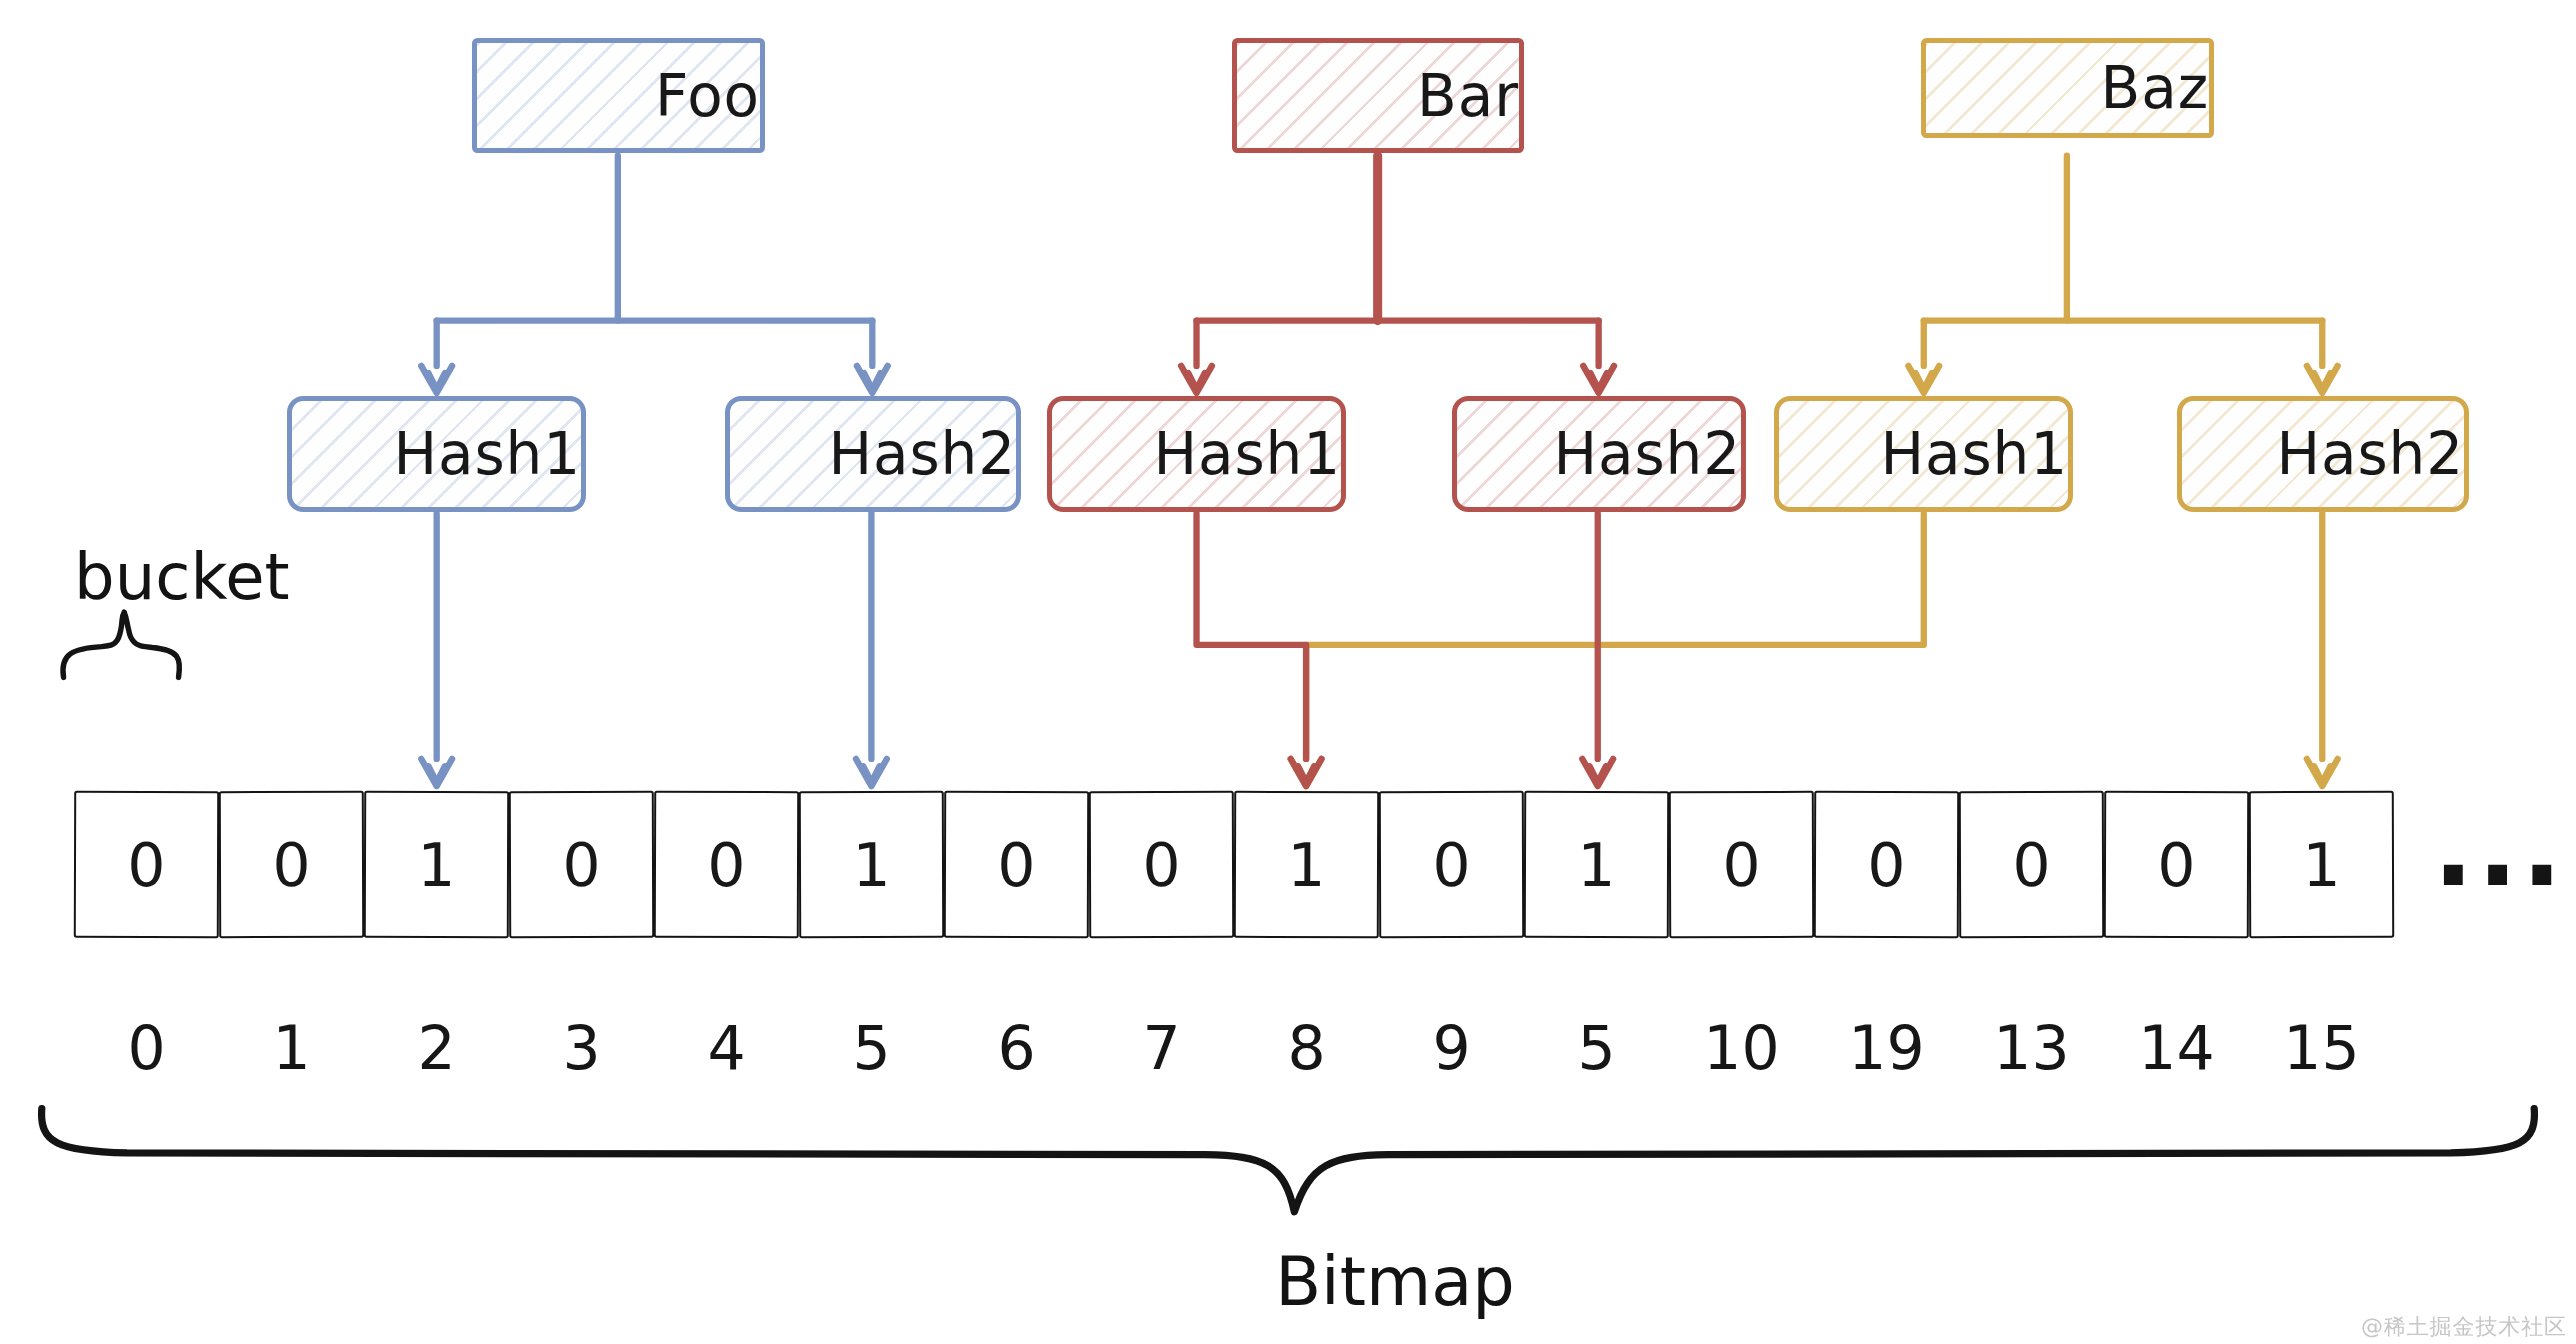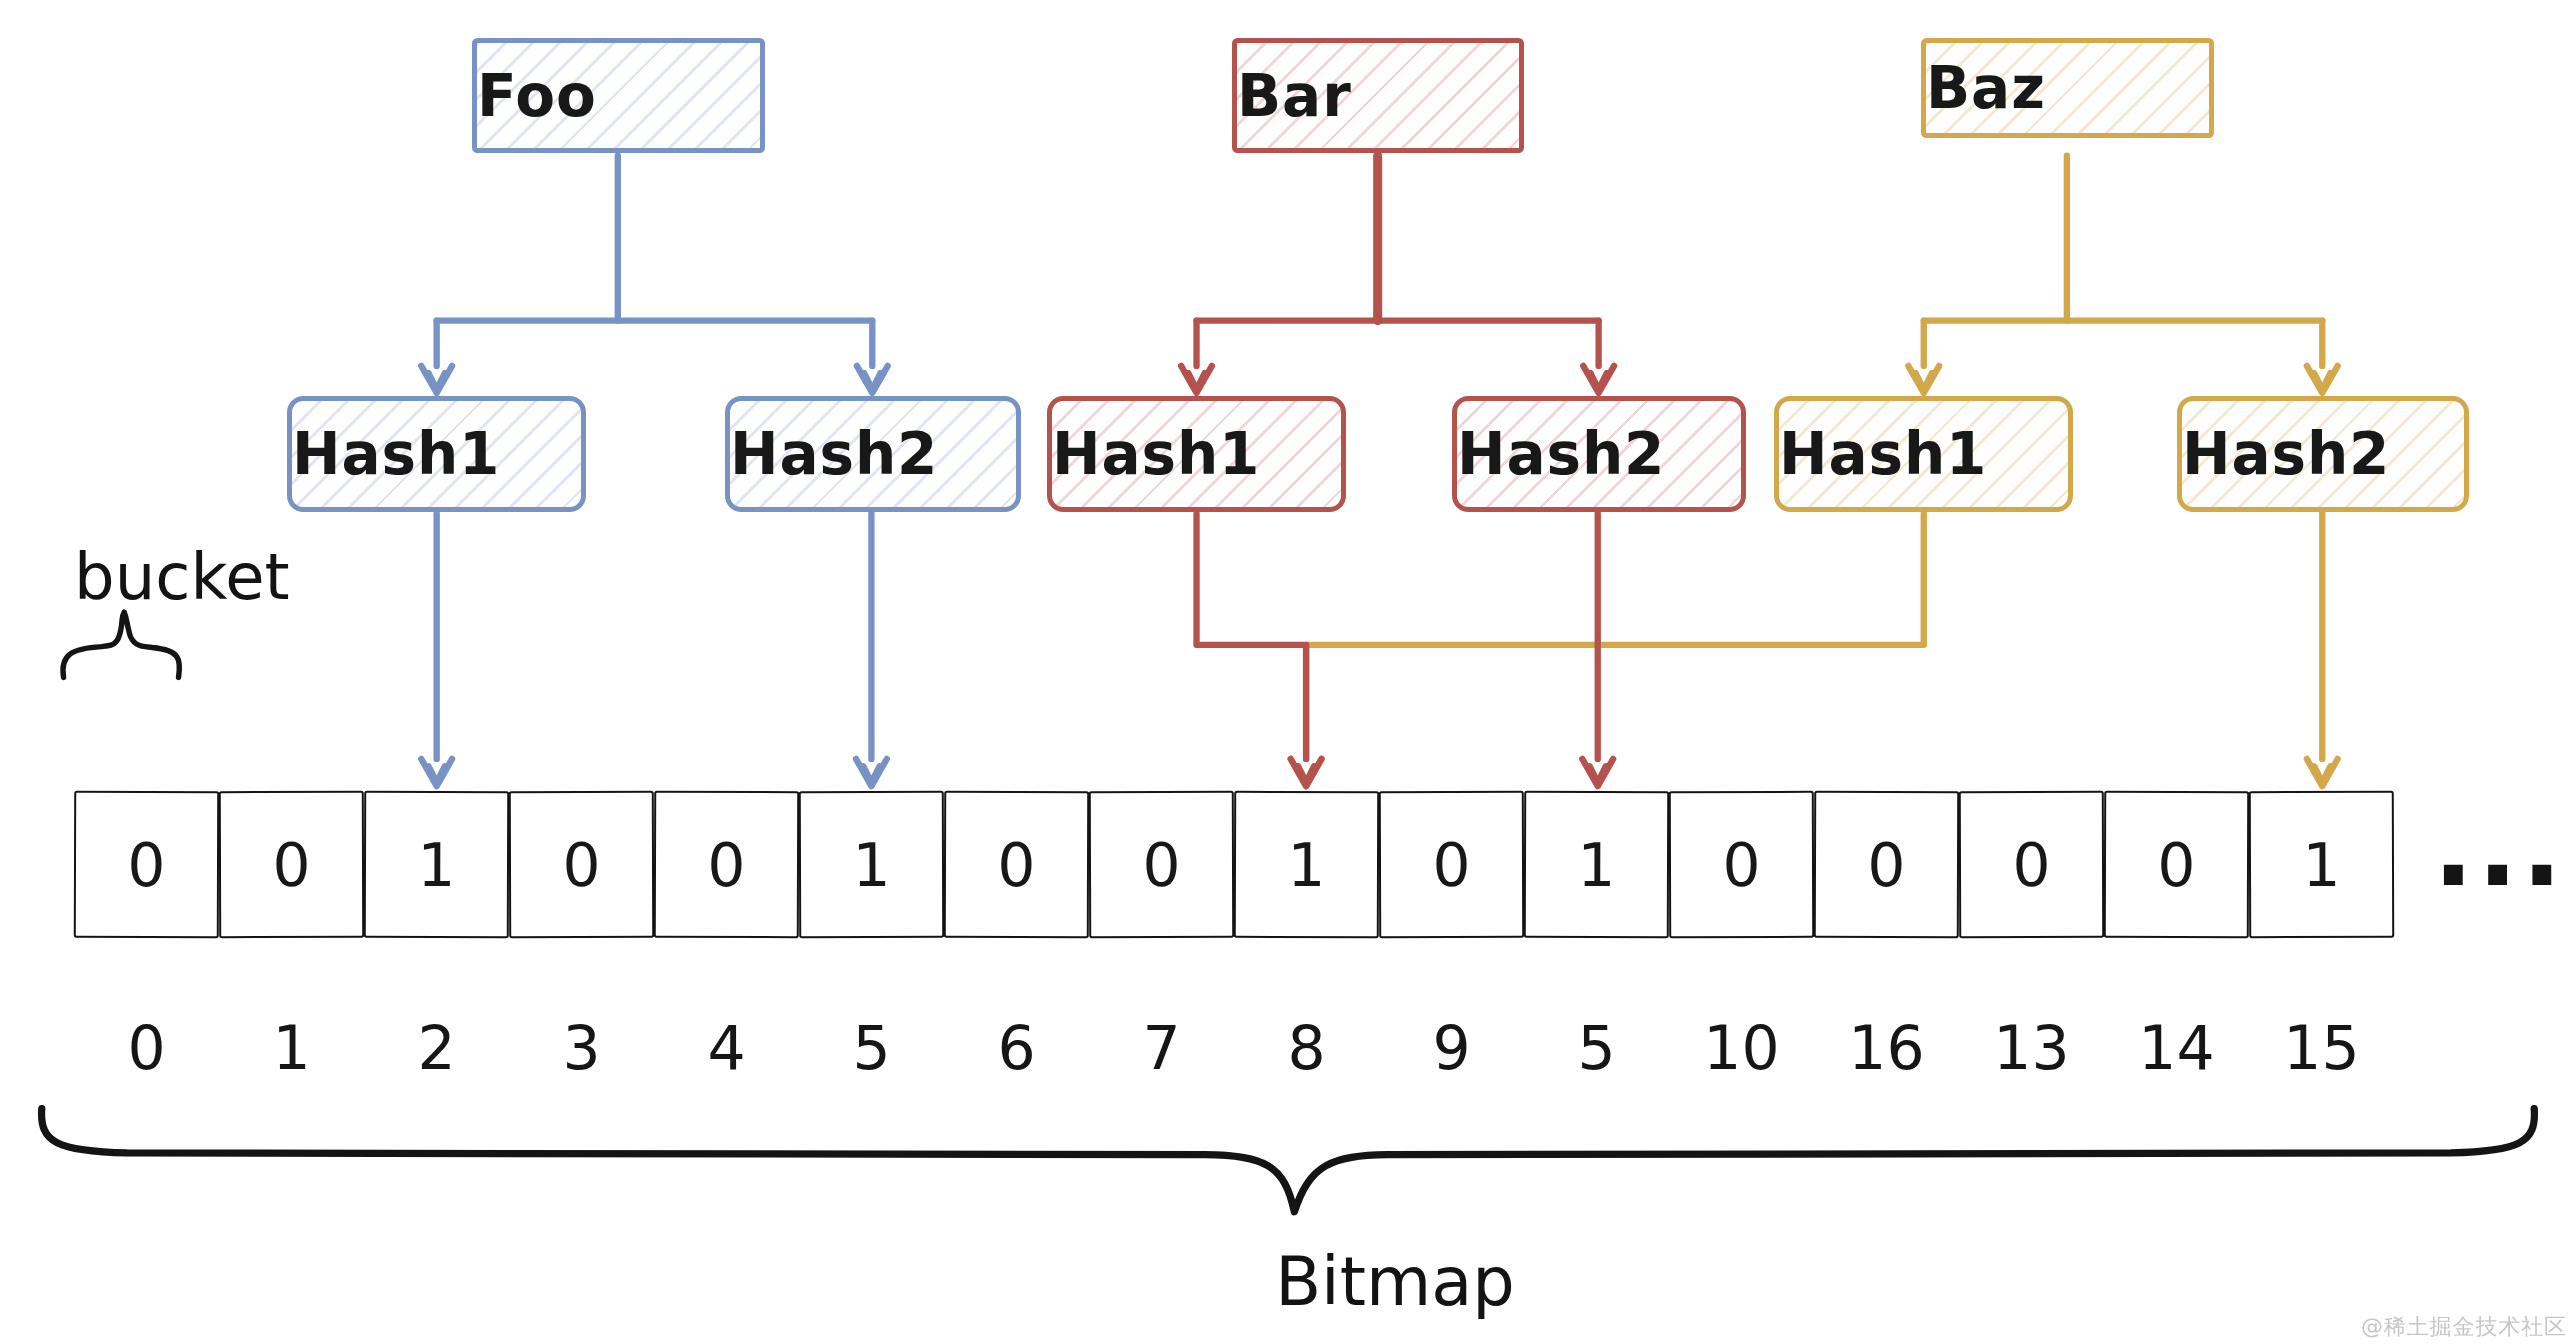--- a/index.html
+++ b/index.html
@@ -2,23 +2,23 @@
 <html style="font-size:14.5px"><head>
 <meta charset="utf-8">
 <style>
   html,body{margin:0;padding:0;background:#ffffff;}
   .stage{
     position:relative;width:2576px;height:1344px;background:#ffffff;
     font-family:"DejaVu Sans",sans-serif;color:#181818;overflow:hidden;
   }
   
   .node{
-    position:absolute;display:flex;align-items:center;justify-content:flex-start;
+    position:absolute;display:flex;align-items:center;justify-content:flex-end;
     box-sizing:border-box;background-color:#fefefe;color:#181818;
-    font-size:58px;font-weight:700;letter-spacing:0.9px;
+    font-size:58px;font-weight:400;letter-spacing:0.9px;
   }
   .entity{border:5.4px solid;border-radius:5.4px;}
   .hash{border:5.4px solid;border-radius:16.3px;}
   .blue-node{
     border-color:#7792c3;
     background-image:repeating-linear-gradient(135deg,rgba(119,146,195,.22) 0 2.7px,rgba(255,255,255,0) 2.7px 19px);
   }
   .red-node{
     border-color:#b4534e;
     background-image:repeating-linear-gradient(135deg,rgba(180,83,78,.22) 0 2.7px,rgba(255,255,255,0) 2.7px 19px);
@@ -148,21 +148,21 @@
     <div class="idx-cell">2</div>
     <div class="idx-cell">3</div>
     <div class="idx-cell">4</div>
     <div class="idx-cell">5</div>
     <div class="idx-cell">6</div>
     <div class="idx-cell">7</div>
     <div class="idx-cell">8</div>
     <div class="idx-cell">9</div>
     <div class="idx-cell">5</div>
     <div class="idx-cell">10</div>
-    <div class="idx-cell">16</div>
+    <div class="idx-cell">19</div>
     <div class="idx-cell">13</div>
     <div class="idx-cell">14</div>
     <div class="idx-cell">15</div>
   </div>
 
   <div class="bucket-label">bucket</div>
   <div class="bitmap-label">Bitmap</div>
   <div class="watermark">@稀土掘金技术社区</div>
 
   <svg class="wires" width="2576" height="1344" viewBox="0 0 2844 1484">

